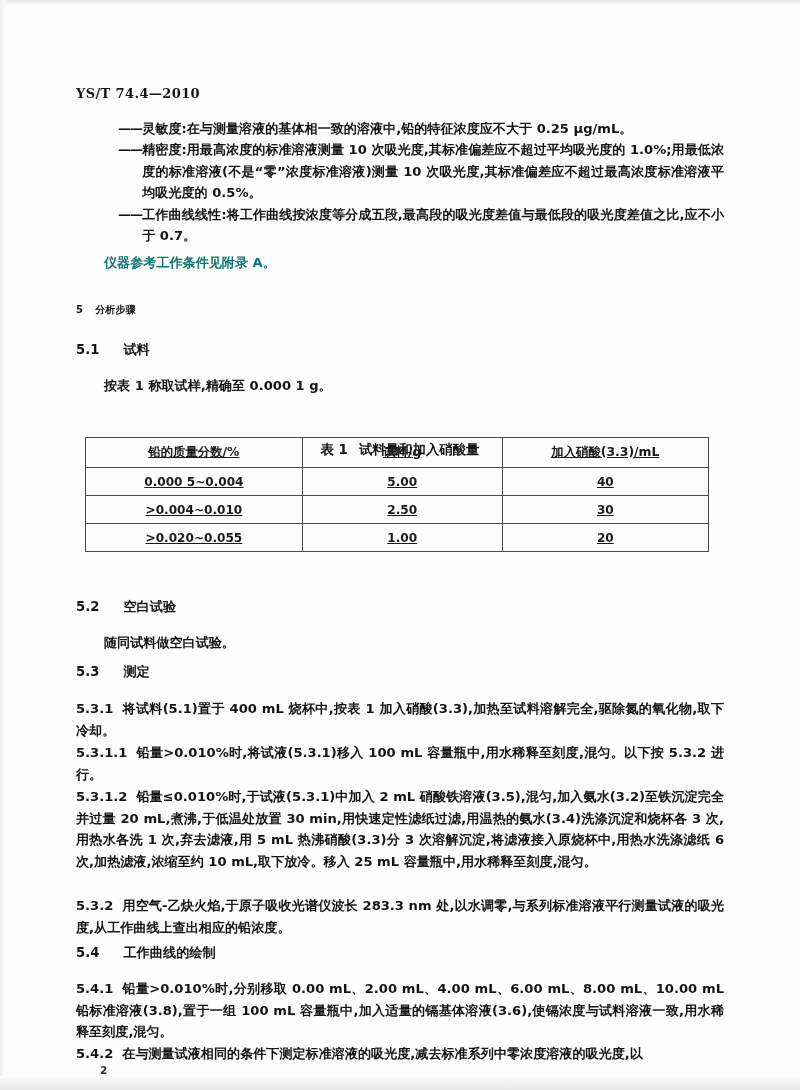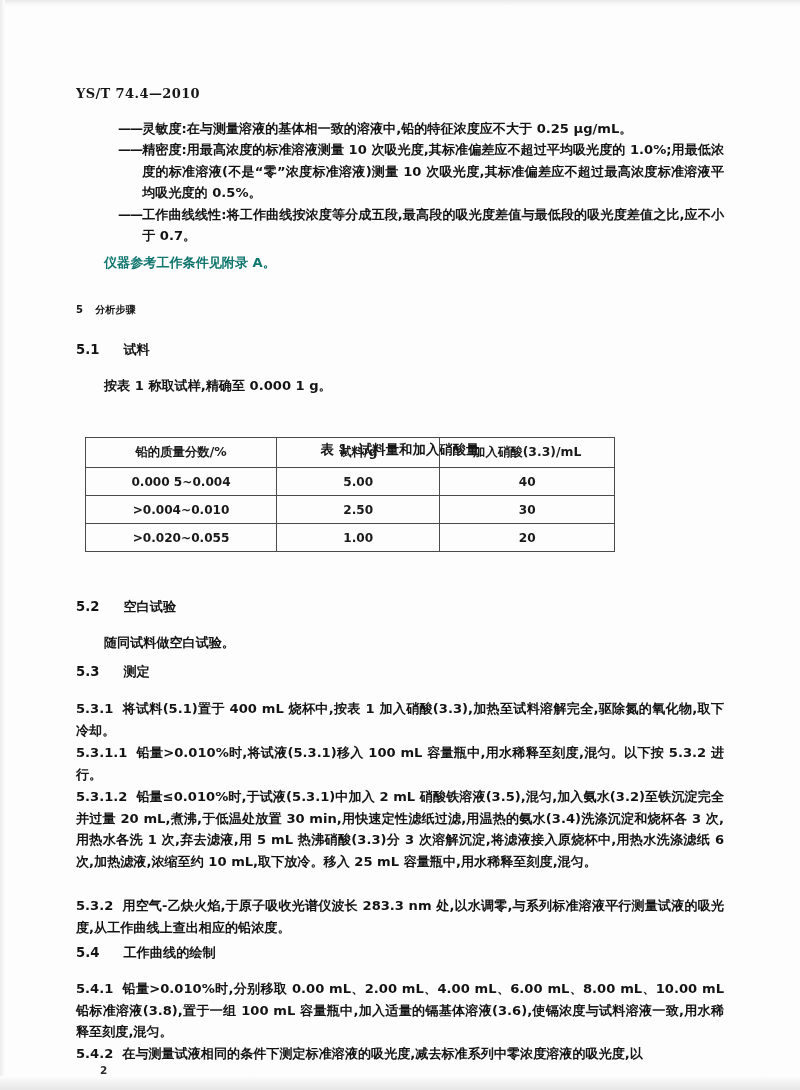--- a/index.html
+++ b/index.html
@@ -136,25 +136,26 @@
     font-size: 13.4px;
     font-weight: bold;
     color: #141414;
     margin-top: 43px;
   }
   .tbl-caption .cap-num { margin: 0 11px 0 0; }
   table.data-table {
     position: absolute;
     left: 85px;
     top: 437px;
-    width: 530px;
+    width: 624px;
     border-collapse: collapse;
     font-size: 12.1px;
     font-weight: bold;
     color: #1a1a1a;
+    text-decoration: underline;
   }
   table.data-table td, table.data-table th {
     border: 1px solid #4a4a4a;
     text-align: center;
     font-weight: bold;
     padding: 0;
     height: 27px;
     vertical-align: middle;
   }
   table.data-table th { height: 29px; font-size: 12.4px; }

